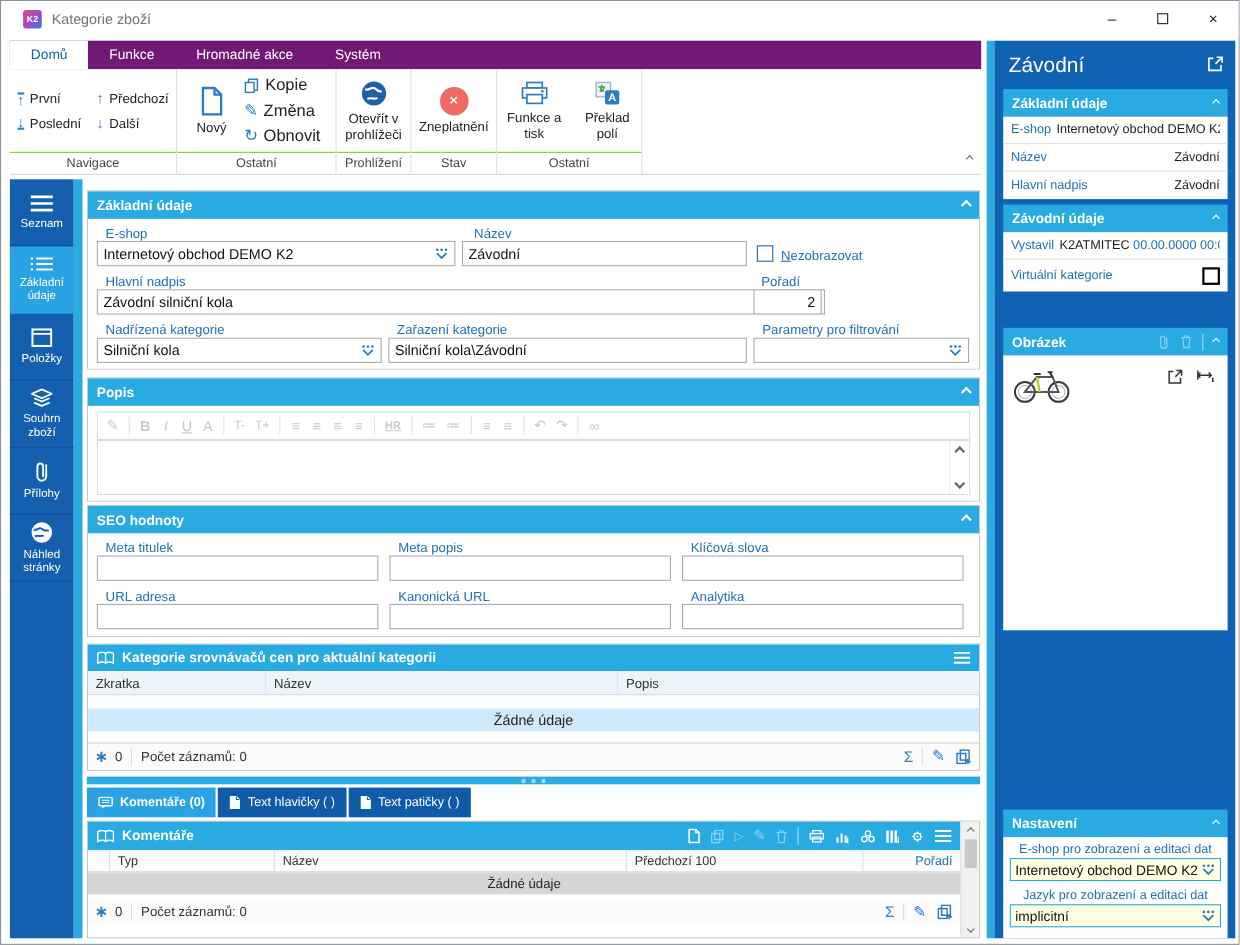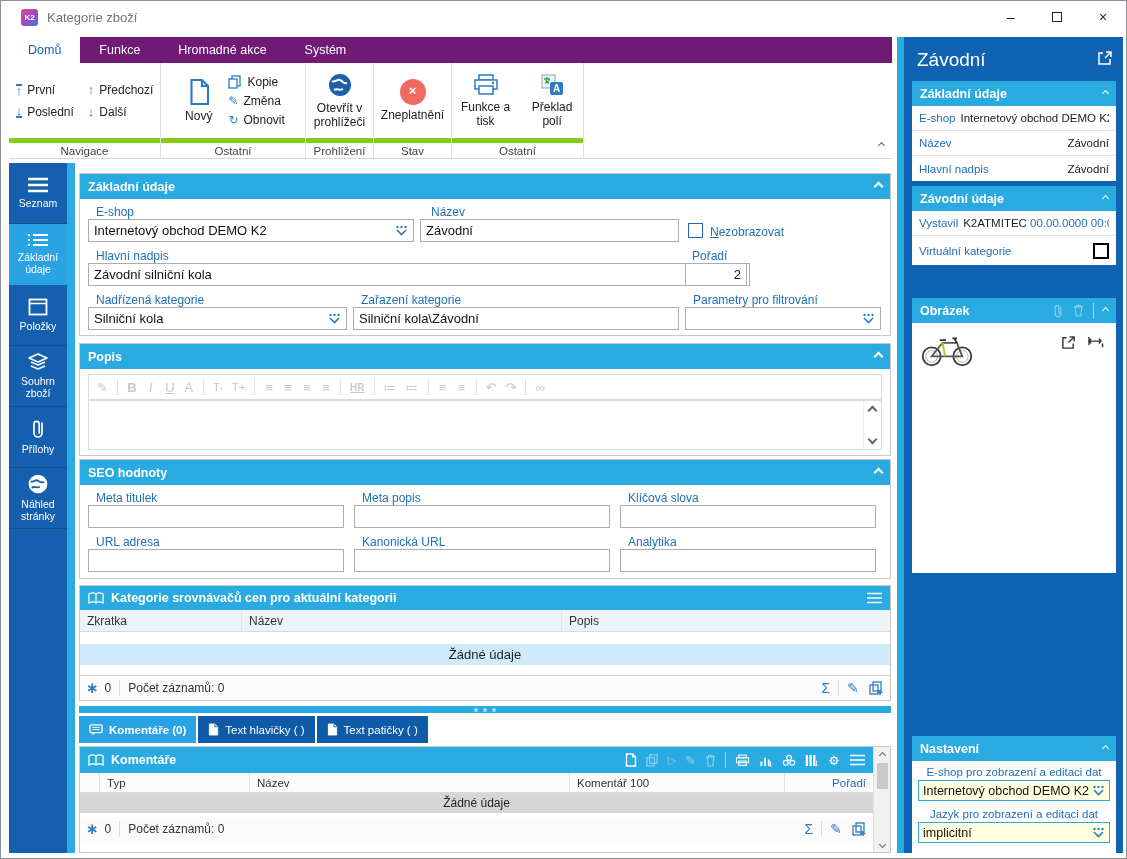--- a/index.html
+++ b/index.html
@@ -22,30 +22,30 @@
 
   
   .ribbon-tabs { position:absolute; left:8px; top:36px; width:883px; height:26px;
                  background:#701a75; display:flex; align-items:stretch; }
   .ribbon-tab { color:#fff; font-size:12.5px; padding:0 19px; display:flex; align-items:center; cursor:pointer; }
   .ribbon-tab.active { background:#fff; color:#0f63b2; }
   .ribbon-body { position:absolute; left:8px; top:62px; width:883px; height:96px; background:#fff;
                  border-bottom:1px solid #d6d6d6; display:flex; }
   .rgroup { border-right:1px solid #e0e0e0; display:flex; flex-direction:column; }
   .rgroup-content { flex:1; display:flex; align-items:center; justify-content:center; gap:4px; padding:2px 4px; }
-  .rgroup-label { height:20px; border-top:5px solid #84cc16; text-align:center; font-size:11.5px; color:#444;
+  .rgroup-label { height:20px; border-top:1px solid #84cc16; text-align:center; font-size:11.5px; color:#444;
                   display:flex; align-items:center; justify-content:center; }
   .nav-col { display:flex; flex-direction:column; gap:8px; }
   .nav-item { display:flex; align-items:center; gap:5px; font-size:12px; color:#222; cursor:pointer; }
   .nav-arrow { color:#2b7bc2; font-size:13px; line-height:10px; }
   .bar-top { border-top:2px solid #2b7bc2; }
   .bar-bottom { border-bottom:2px solid #2b7bc2; }
   .big-btn { display:flex; flex-direction:column; align-items:center; justify-content:center;
              font-size:12px; color:#222; text-align:center; line-height:1.15; gap:4px; padding:2px 4px; cursor:pointer; }
-  .small-btn { display:flex; align-items:center; gap:5px; font-size:12px; color:#222; cursor:pointer; }
+  .small-btn { display:flex; align-items:center; gap:5px; font-size:15px; color:#222; cursor:pointer; }
   .icon-blue { color:#2b7bc2; }
   .red-circle { width:26px; height:26px; border-radius:50%; background:#f16a62; color:#fff;
                 display:flex; align-items:center; justify-content:center; font-size:13px; font-weight:bold; }
   .ribbon-collapse { position:absolute; right:8px; bottom:6px; cursor:pointer; }
 
   .chev { display:inline-block; width:7px; height:7px; border-style:solid; border-color:#666; border-width:2px 2px 0 0; }
   .chev.up { transform:rotate(-45deg); }
   .chev.down { transform:rotate(135deg); }
   .chev.white { border-color:#fff; }
   .chev.sm { width:5px; height:5px; border-width:1.5px 1.5px 0 0; }
@@ -578,21 +578,21 @@
         <span class="hdr-ic">
             <svg width="15" height="12" viewBox="0 0 15 12">
               <path d="M0 1.5h15M0 6h15M0 10.5h15" stroke="#fff" stroke-width="1.7"></path>
             </svg>
           </span>
       </div>
       <div class="tbl-colhead" style="background:#fcfcfc;height:20px;font-size:11.5px">
         <div class="cell" style="width:20px"></div>
         <div class="cell" style="width:150px">Typ</div>
         <div class="cell" style="width:320px">Název</div>
-        <div class="cell" style="width:215px">Komentář 100</div>
+        <div class="cell" style="width:215px">Předchozí 100</div>
         <div class="cell" style="flex:1;border-right:none;justify-content:flex-end;color:#2170b8">Pořadí</div>
       </div>
       <div class="empty-row empty-gray" style="height:20px;font-size:12px">Žádné údaje</div>
       <div class="statusbar" style="border-top:none;margin-top:4px">
         <span class="status-badge">∗</span>
         <span>0</span>
         <span class="vsep"></span>
         <span>Počet záznamů: 0</span>
         <span class="spacer"></span>
         <span class="st-ic">Σ</span>

